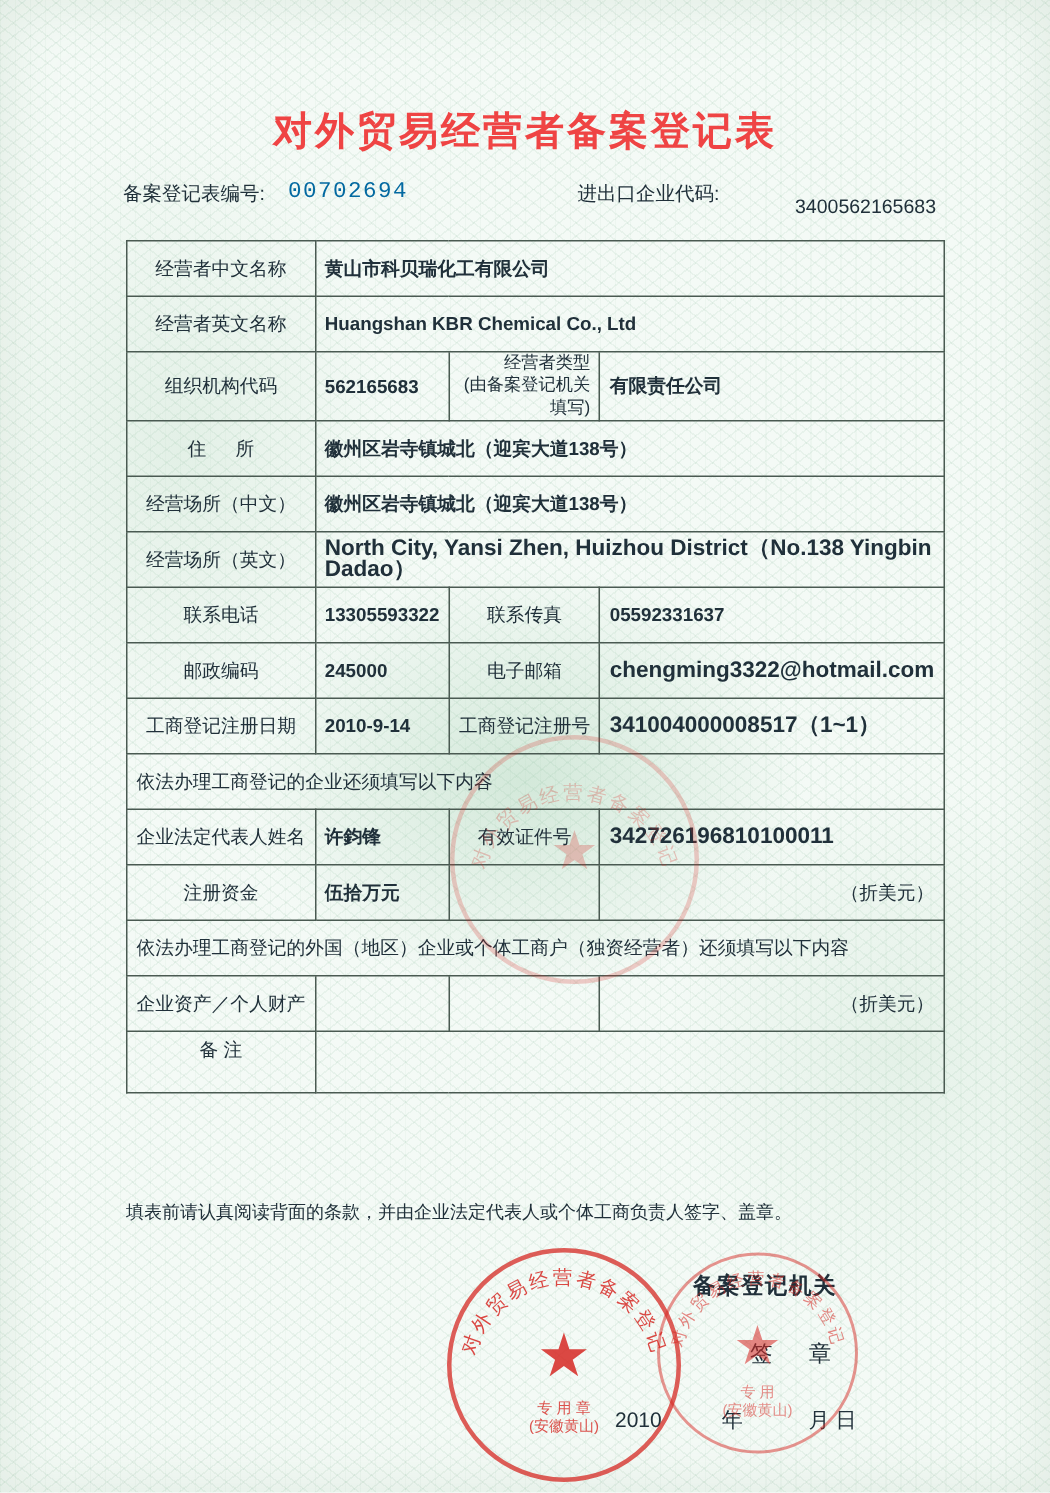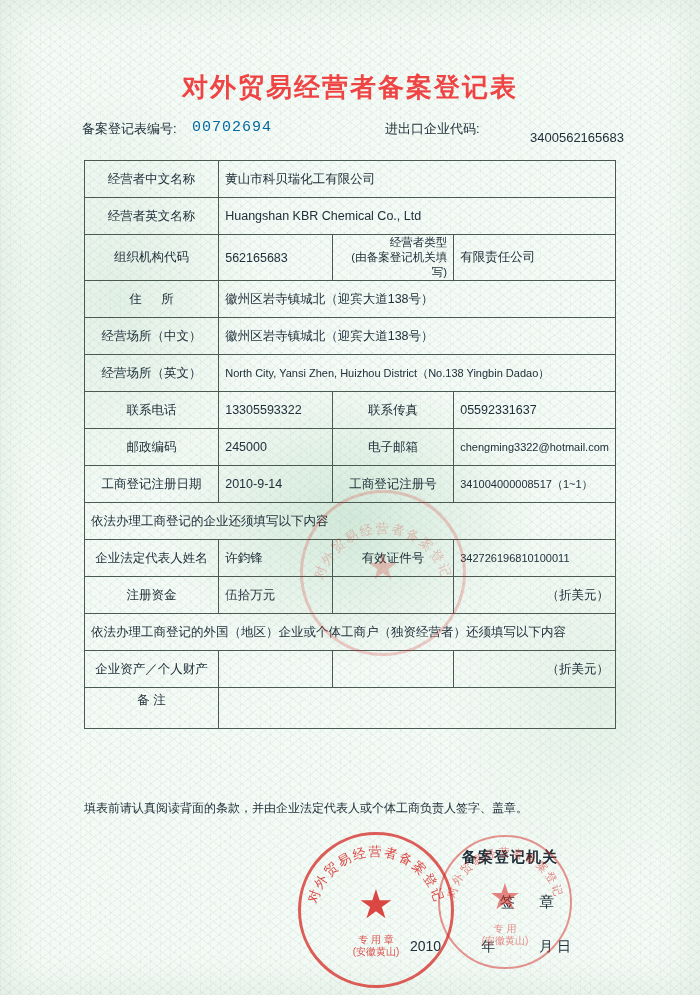--- a/index.html
+++ b/index.html
@@ -94,28 +94,29 @@
     text-align: center;
     white-space: nowrap;
   }
   .lbl-sp {
     text-align: center;
     letter-spacing: 8px;
     text-indent: 8px;
   }
   .val {
     padding-left: 10px;
+    font-weight: bold;
   }
   .two-line {
     line-height: 15px;
     font-size: 11.5px;
     text-align: right;
   }
   .small-val {
-    font-size: 11px;
+    font-size: 15px;
     line-height: 14px;
   }
   .section-row td {
     height: 30px;
     padding-left: 8px;
     font-size: 12.5px;
   }
   .right-note {
     text-align: right;
     padding-right: 8px;

